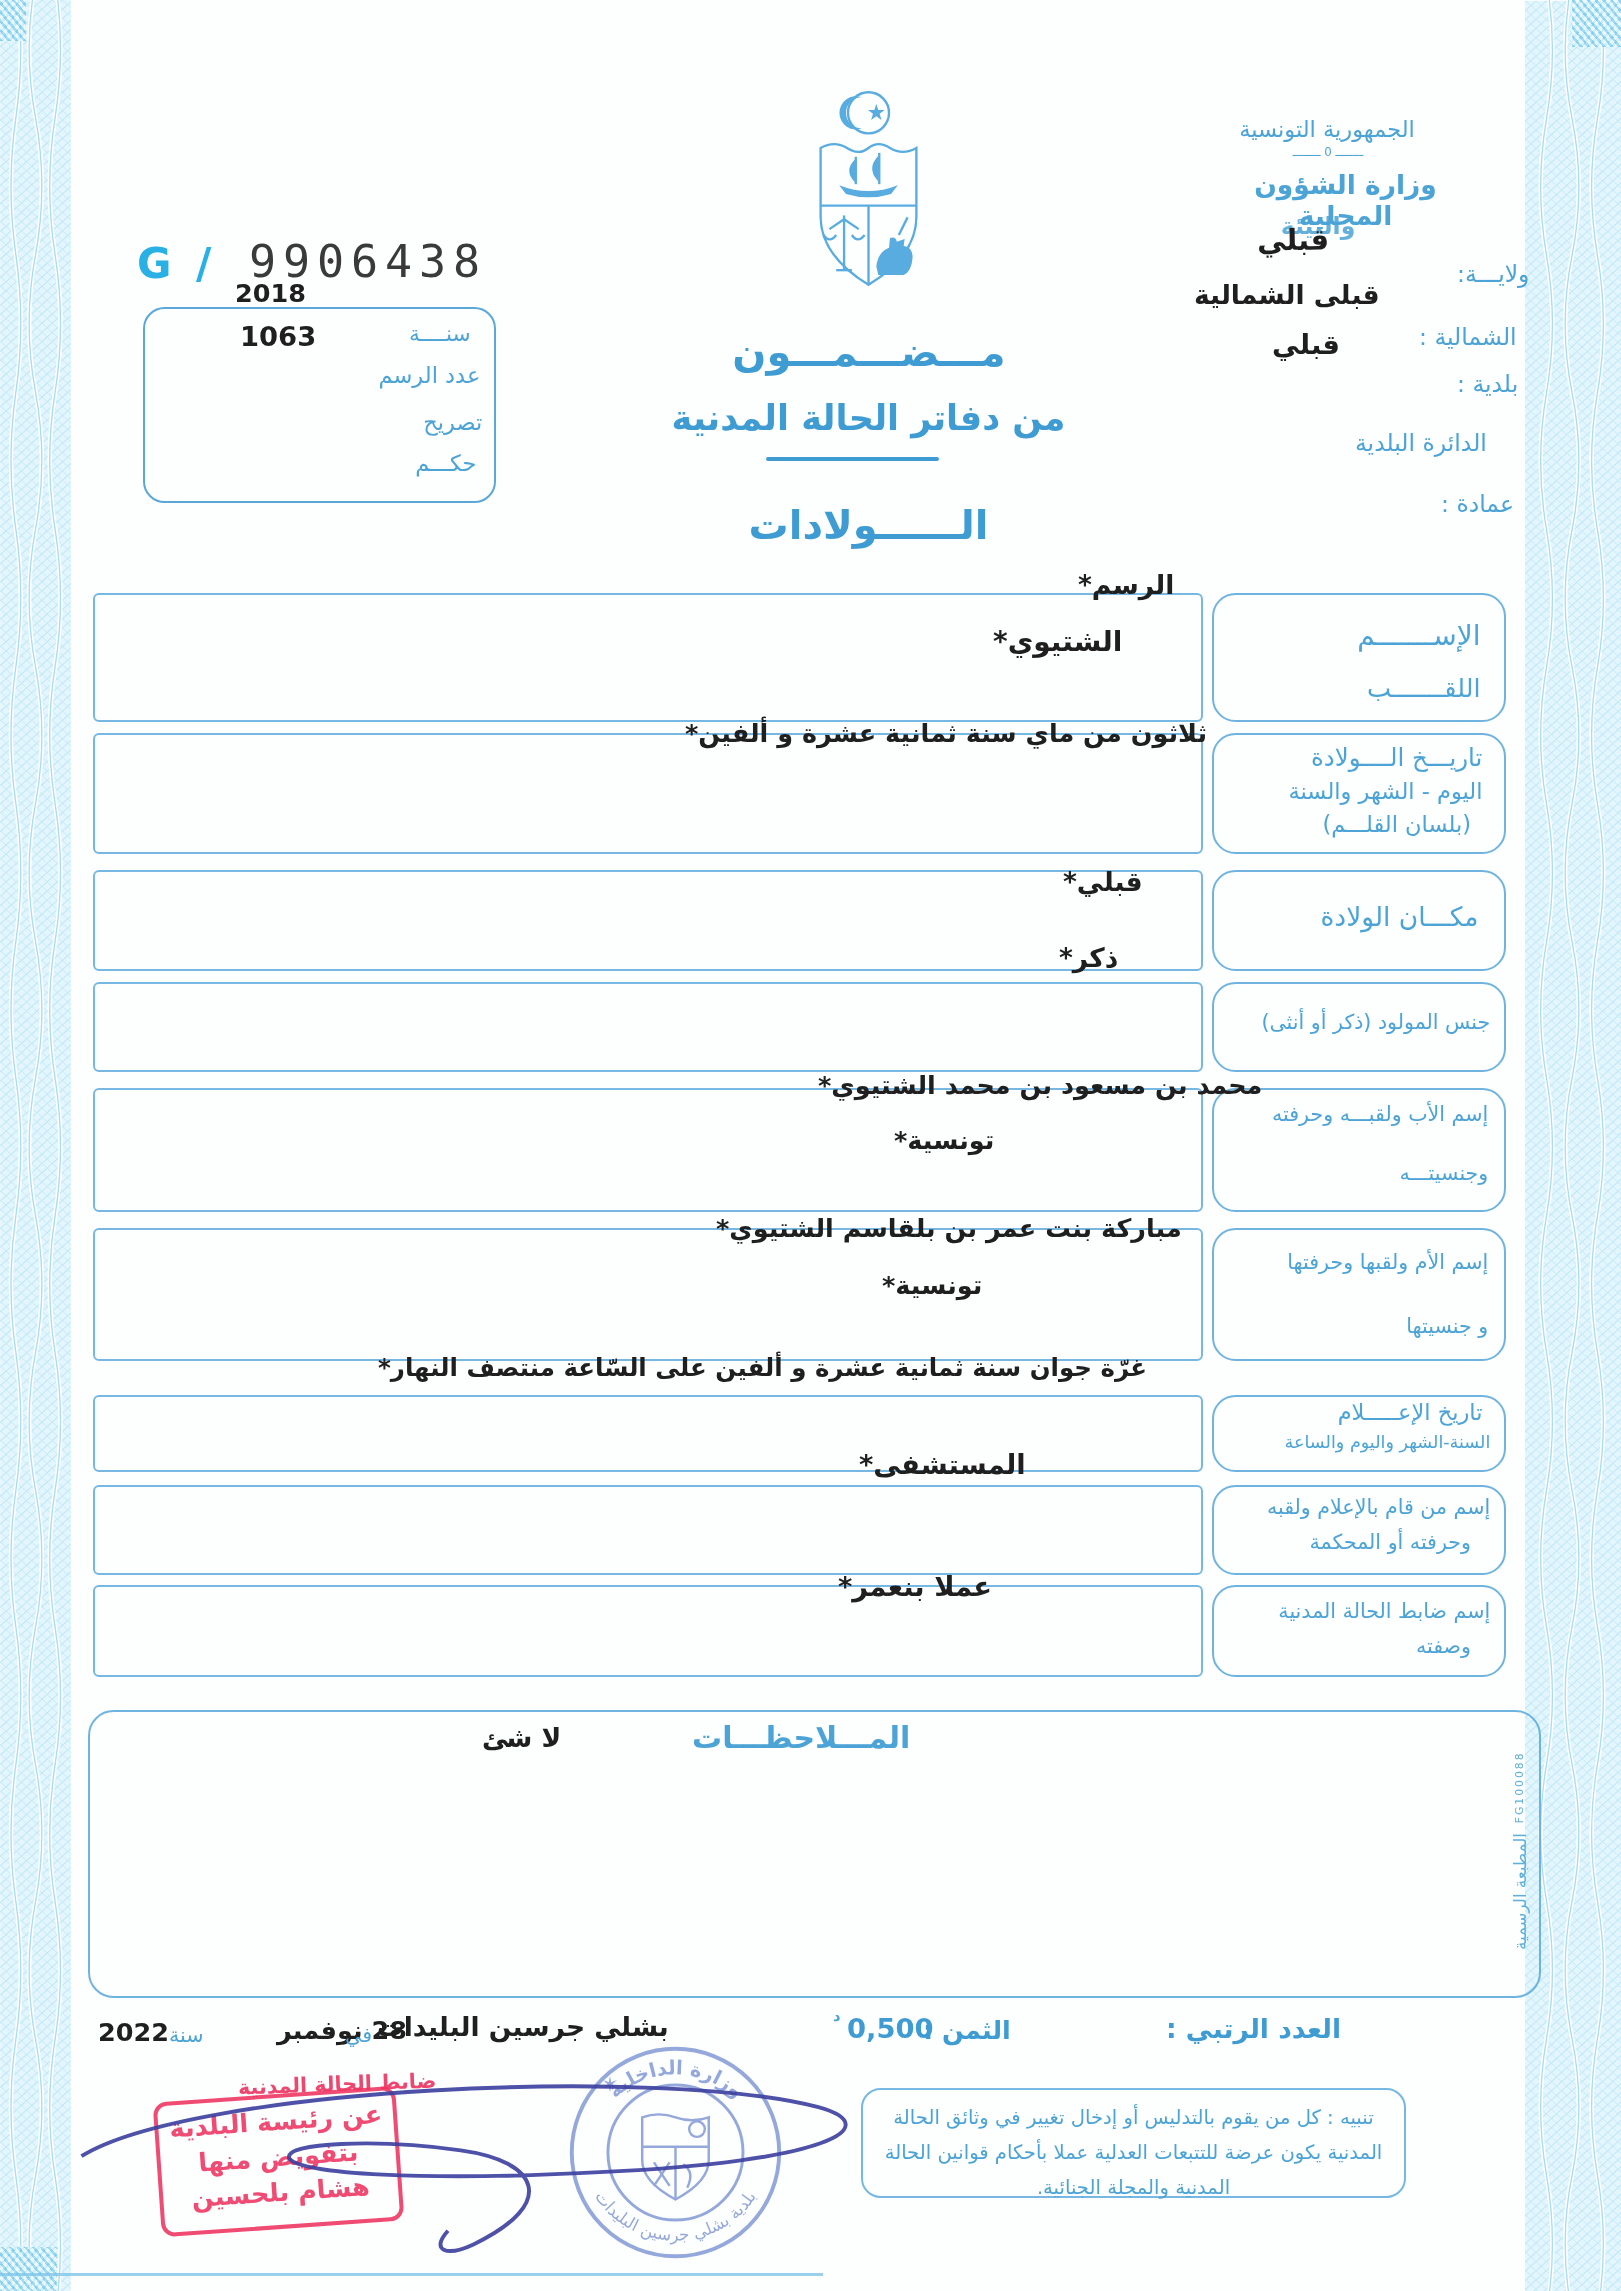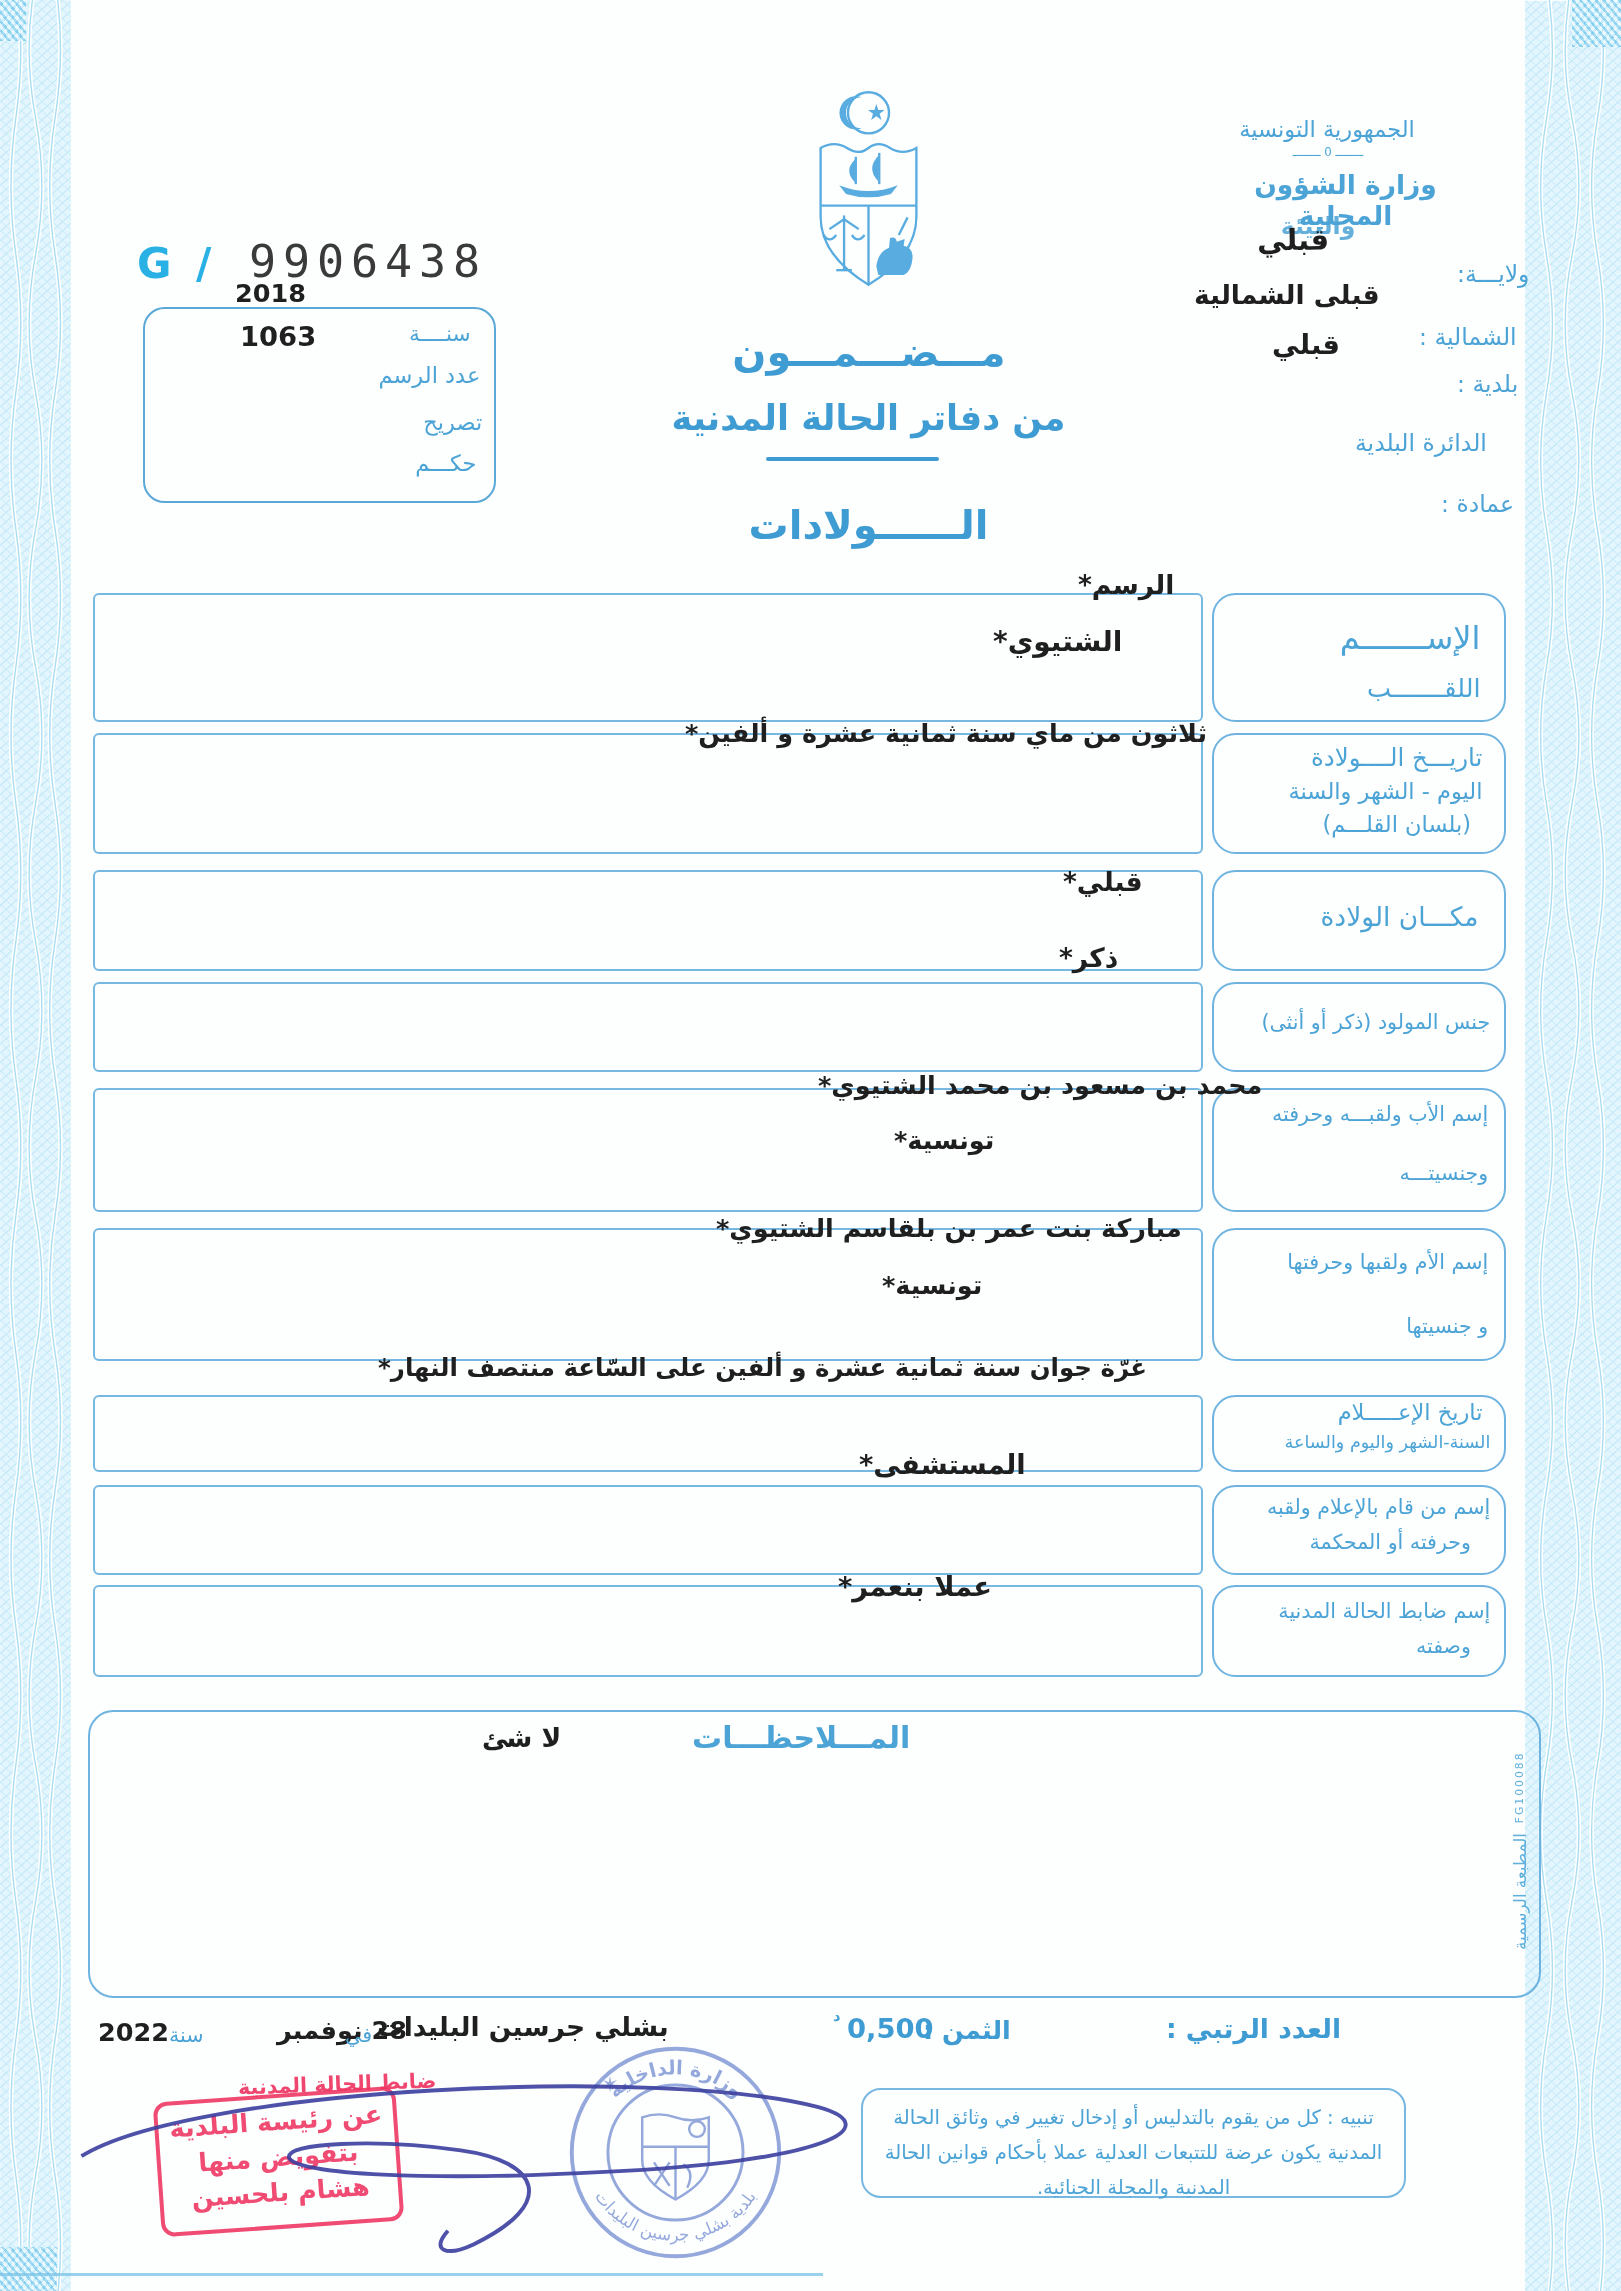--- a/index.html
+++ b/index.html
@@ -135,21 +135,21 @@
   <div class="vbox" style="top:733px;height:117px;"></div>
   <div class="vbox" style="top:870px;height:97px;"></div>
   <div class="vbox" style="top:982px;height:86px;"></div>
   <div class="vbox" style="top:1088px;height:120px;"></div>
   <div class="vbox" style="top:1228px;height:129px;"></div>
   <div class="vbox" style="top:1395px;height:73px;"></div>
   <div class="vbox" style="top:1485px;height:86px;"></div>
   <div class="vbox" style="top:1585px;height:88px;"></div>
 
   <div class="lbox" style="top:593px;height:125px;">
-    <span class="lline" style="right:23.5px;top:23.5px;font-size:32px;">الإســـــــم</span>
+    <span class="lline" style="right:23.5px;top:23.5px;font-size:28px;">الإســـــــم</span>
     <span class="lline" style="right:23.5px;top:78px;font-size:25.5px;">اللقـــــــب</span>
   </div>
   <div class="lbox" style="top:733px;height:117px;">
     <span class="lline" style="right:21.6px;top:7.8px;font-size:24.5px;text-align:right;">تاريـــخ الــــولادة</span>
     <span class="lline" style="right:21.6px;top:43px;font-size:22.5px;">اليوم - الشهر والسنة</span>
     <span class="lline" style="right:33px;top:76px;font-size:22.5px;">(بلسان القلـــم)</span>
   </div>
   <div class="lbox" style="top:870px;height:97px;">
     <span class="lline" style="right:25.5px;top:29px;font-size:26.5px;">مكـــان الولادة</span>
   </div>

